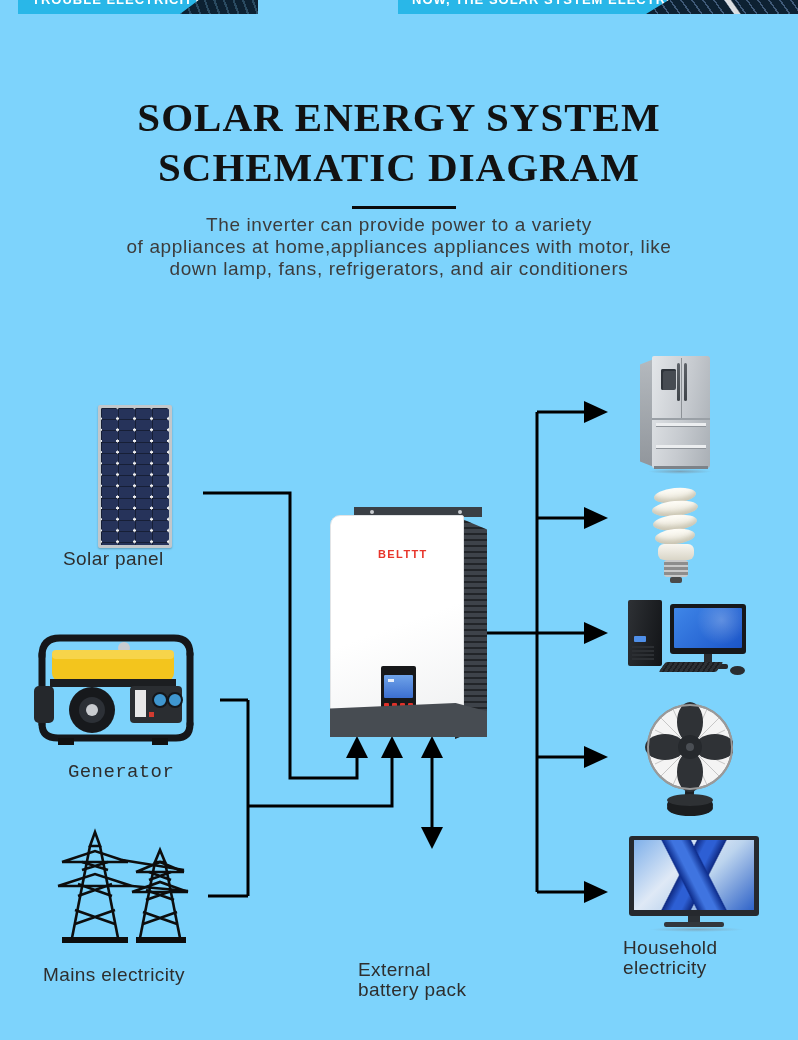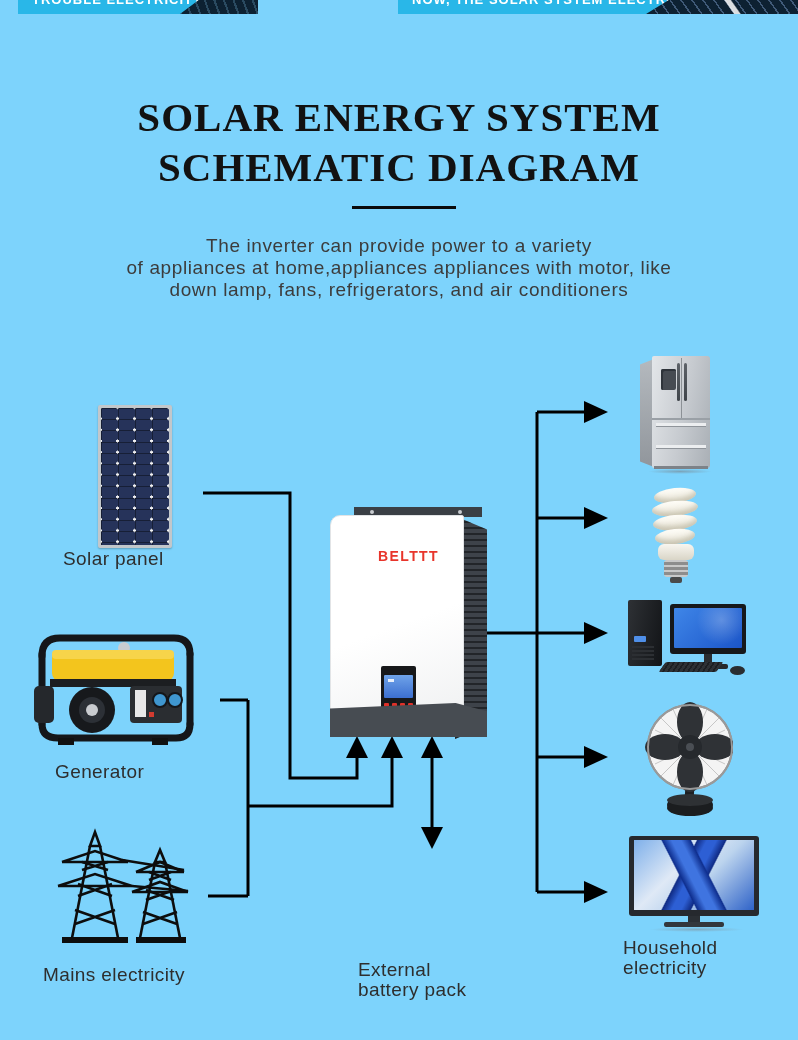--- a/index.html
+++ b/index.html
@@ -15,21 +15,21 @@
   #banner-left .bphoto{width:78px;clip-path:polygon(24% 0,100% 0,100% 100%,0 100%);
         background-image:repeating-linear-gradient(70deg,rgba(110,170,205,.3) 0 2px,transparent 2px 9px);}
   #banner-right .bphoto{width:152px;clip-path:polygon(15% 0,100% 0,100% 100%,0 100%);
         background-image:linear-gradient(55deg,transparent 54%,rgba(255,255,255,.85) 55% 58%,transparent 59%),
         repeating-linear-gradient(55deg,rgba(140,175,225,.4) 0 1.5px,transparent 1.5px 9px);}
   
   #title{position:absolute;left:0;top:92px;width:798px;text-align:center;color:#121212;
         font-family:"Liberation Serif","DejaVu Serif",serif;font-weight:bold;font-size:41px;
         line-height:50px;letter-spacing:1px;}
   #title-rule{position:absolute;left:352px;top:206px;width:104px;height:3px;background:#0a0a0a;}
-  #desc{position:absolute;left:0;top:235px;width:798px;text-align:center;color:#3c3c3c;
+  #desc{position:absolute;left:0;top:214px;width:798px;text-align:center;color:#3c3c3c;
         font-size:19px;line-height:22px;letter-spacing:.6px;}
   
   .nlabel{position:absolute;color:#2e2e2e;font-size:19px;line-height:20px;letter-spacing:.4px;}
   
   #solar-panel{position:absolute;left:98px;top:405px;width:68px;height:137px;background:#26335a;
         border:3px solid #c2c7cb;border-radius:2px;box-shadow:0 1px 2px rgba(0,0,0,.25);
         background-image:
           radial-gradient(circle,#f2f2f2 1.3px,transparent 1.6px),
           repeating-linear-gradient(to right,rgba(0,0,0,.4) 0 1px,transparent 1px 17px),
           repeating-linear-gradient(to bottom,rgba(0,0,0,.4) 0 1px,transparent 1px 11.2px);
@@ -38,21 +38,21 @@
   #inverter{position:absolute;left:328px;top:503px;width:162px;height:240px;}
   #inv-bracket{position:absolute;left:26px;top:4px;width:128px;height:10px;background:#3a3f45;}
   .inv-screw{position:absolute;top:3px;width:4px;height:4px;border-radius:50%;background:#c8ccd0;}
   #inv-body{position:absolute;left:2px;top:12px;width:132px;height:194px;background:linear-gradient(160deg,#ffffff 55%,#f1f2f3);
         border:1px solid #e2e4e6;border-radius:10px 2px 2px 2px;}
   #inv-side{position:absolute;left:127px;top:13px;width:32px;height:223px;background:#3e434a;
         clip-path:polygon(0 0,100% 6%,100% 94%,0 100%);
         background-image:repeating-linear-gradient(0deg,rgba(0,0,0,.45) 0 2px,transparent 2px 6px);}
   #inv-base{position:absolute;left:2px;top:200px;width:157px;height:34px;background:#474c52;
         clip-path:polygon(0 16%,80% 0,100% 24%,100% 100%,0 100%);}
-  #inv-logo{position:absolute;left:12px;top:32px;color:#e8352b;font-size:14px;font-weight:bold;letter-spacing:1.4px;padding-left:35px;}
+  #inv-logo{position:absolute;left:12px;top:32px;color:#e8352b;font-size:11px;font-weight:bold;letter-spacing:1.4px;padding-left:35px;}
   #inv-display{position:absolute;left:50px;top:150px;width:35px;height:45px;background:#17181a;border-radius:2px;}
   #inv-screen{position:absolute;left:3px;top:9px;width:29px;height:23px;border-radius:1px;
         background:linear-gradient(180deg,#6fa3e9,#3c6fd0);
         background-image:linear-gradient(90deg,rgba(255,255,255,.85) 0 6px,transparent 6px),linear-gradient(180deg,#6fa3e9,#3c6fd0);
         background-size:12px 3px,100% 100%;background-position:4px 4px,0 0;background-repeat:no-repeat;}
   .inv-btn{position:absolute;bottom:4px;width:5px;height:4px;background:#e03028;border-radius:1px;}
   
   #battery{position:absolute;left:382px;top:852px;width:104px;height:58px;background:#0a0a0a;border-radius:1px;}
   .bat-term{position:absolute;top:8px;width:11px;height:11px;border-radius:50%;background:#fff;}
   #bat-dash{position:absolute;left:10px;right:10px;top:27px;border-top:3px dashed #fff;}
@@ -191,21 +191,21 @@
       <circle cx="64" cy="84" r="6" fill="#c9ccd0"></circle>
       <rect x="102" y="60" width="52" height="37" rx="4" fill="#2a2d31"></rect>
       <rect x="107" y="64" width="11" height="27" fill="#e8e8e8"></rect>
       <circle cx="132" cy="74" r="7" fill="#3f96cf" stroke="#14161a" stroke-width="2"></circle>
       <circle cx="147" cy="74" r="7" fill="#3f96cf" stroke="#14161a" stroke-width="2"></circle>
       <rect x="121" y="86" width="5" height="5" fill="#d23b30"></rect>
       <rect x="30" y="112" width="16" height="7" fill="#111"></rect>
       <rect x="124" y="112" width="16" height="7" fill="#111"></rect>
     </svg>
   </div>
-  <div class="nlabel" style="left:55px;top:762px;width:140px;">Generator</div>
+  <div class="nlabel" style="left:68px;top:762px;width:140px;font-family:Liberation Mono, monospace;">Generator</div>
 
   <div class="imgwrap" style="left:48px;top:824px;">
     <svg width="150" height="132" viewBox="0 0 150 132">
       <g stroke="#0d0d0d" stroke-width="2.6" fill="none">
         <path d="M24 114 L42 22"></path>
           <path d="M70 114 L52 22"></path>
         <path d="M42 22 L47 8 L52 22 Z"></path>
         <path d="M27 100 L67 86 M67 100 L27 86"></path>
         <path d="M30 72 L64 60 M64 72 L30 60"></path>
         <path d="M34 46 L60 38 M60 46 L34 38"></path>

